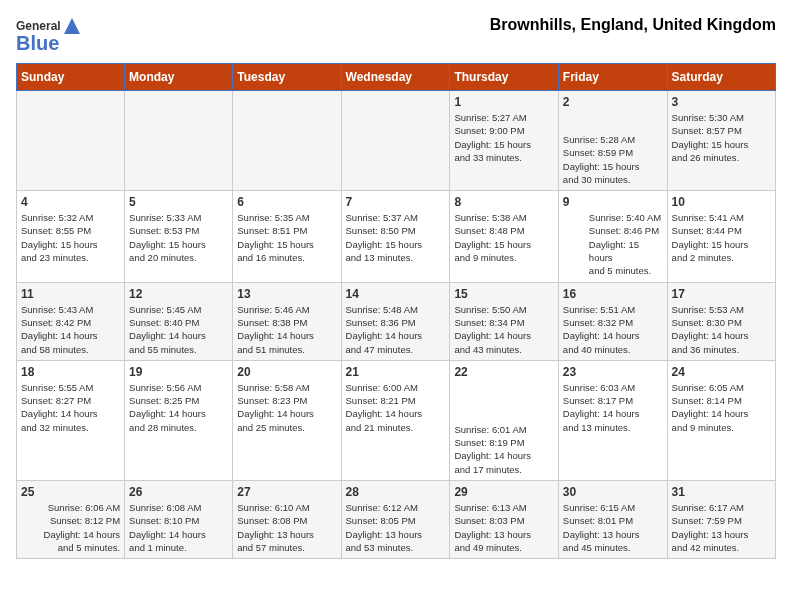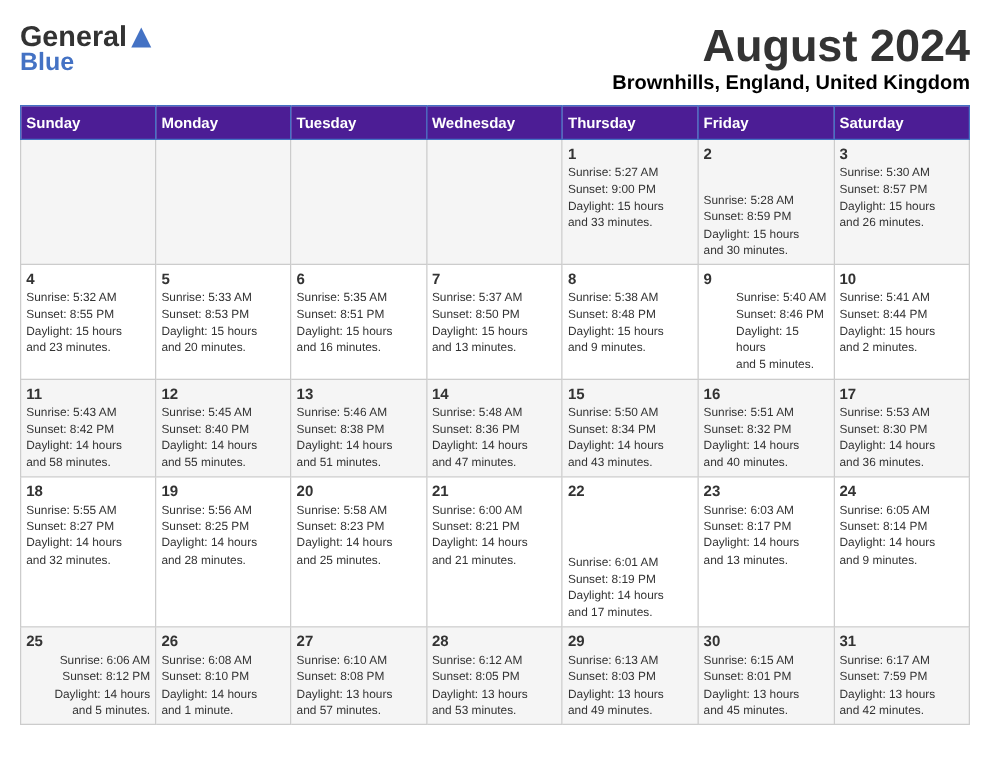--- a/index.html
+++ b/index.html
@@ -33,21 +33,21 @@
       font-size: 16px;
       font-weight: bold;
       color: #000000;
     }
     table {
       width: 100%;
       border-collapse: collapse;
       font-size: 10px;
     }
     thead tr {
-      background-color: #4c1d95;
+      background-color: #c2410c;
       color: #fff;
     }
     thead th {
       padding: 6px 4px;
       text-align: left;
       font-size: 12px;
       font-weight: bold;
       border: 1px solid #4472C4;
     }
     tbody tr {
@@ -85,29 +85,28 @@
     tbody tr:nth-child(odd) td.empty-cell {
       background: #f5f5f5 !important;
     }
   </style>
 </head>
 <body>
 
 <div class="header-section">
   <div class="logo">
     <div style="display:flex; align-items:center;">
-      <span style="font-size:23px; font-weight:bold; color:#333;">General</span>
+      <span style="font-size:12px; font-weight:bold; color:#333;">General</span>
       <svg width="20" height="20" viewBox="0 0 20 20" style="margin:0 1px;">
         <polygon points="10,2 18,18 2,18" fill="#4472C4"></polygon>
       </svg>
     </div>
     <span style="font-size:20px; font-weight:bold; color:#4472C4; margin-top:-4px;">Blue</span>
   </div>
   <div class="title-section">
-    <div class="month-year">August 2024</div>
     <div class="location">Brownhills, England, United Kingdom</div>
   </div>
 </div>
 
 <table>
   <thead>
     <tr>
     <th>Sunday</th>
         <th>Monday</th>
         <th>Tuesday</th>

